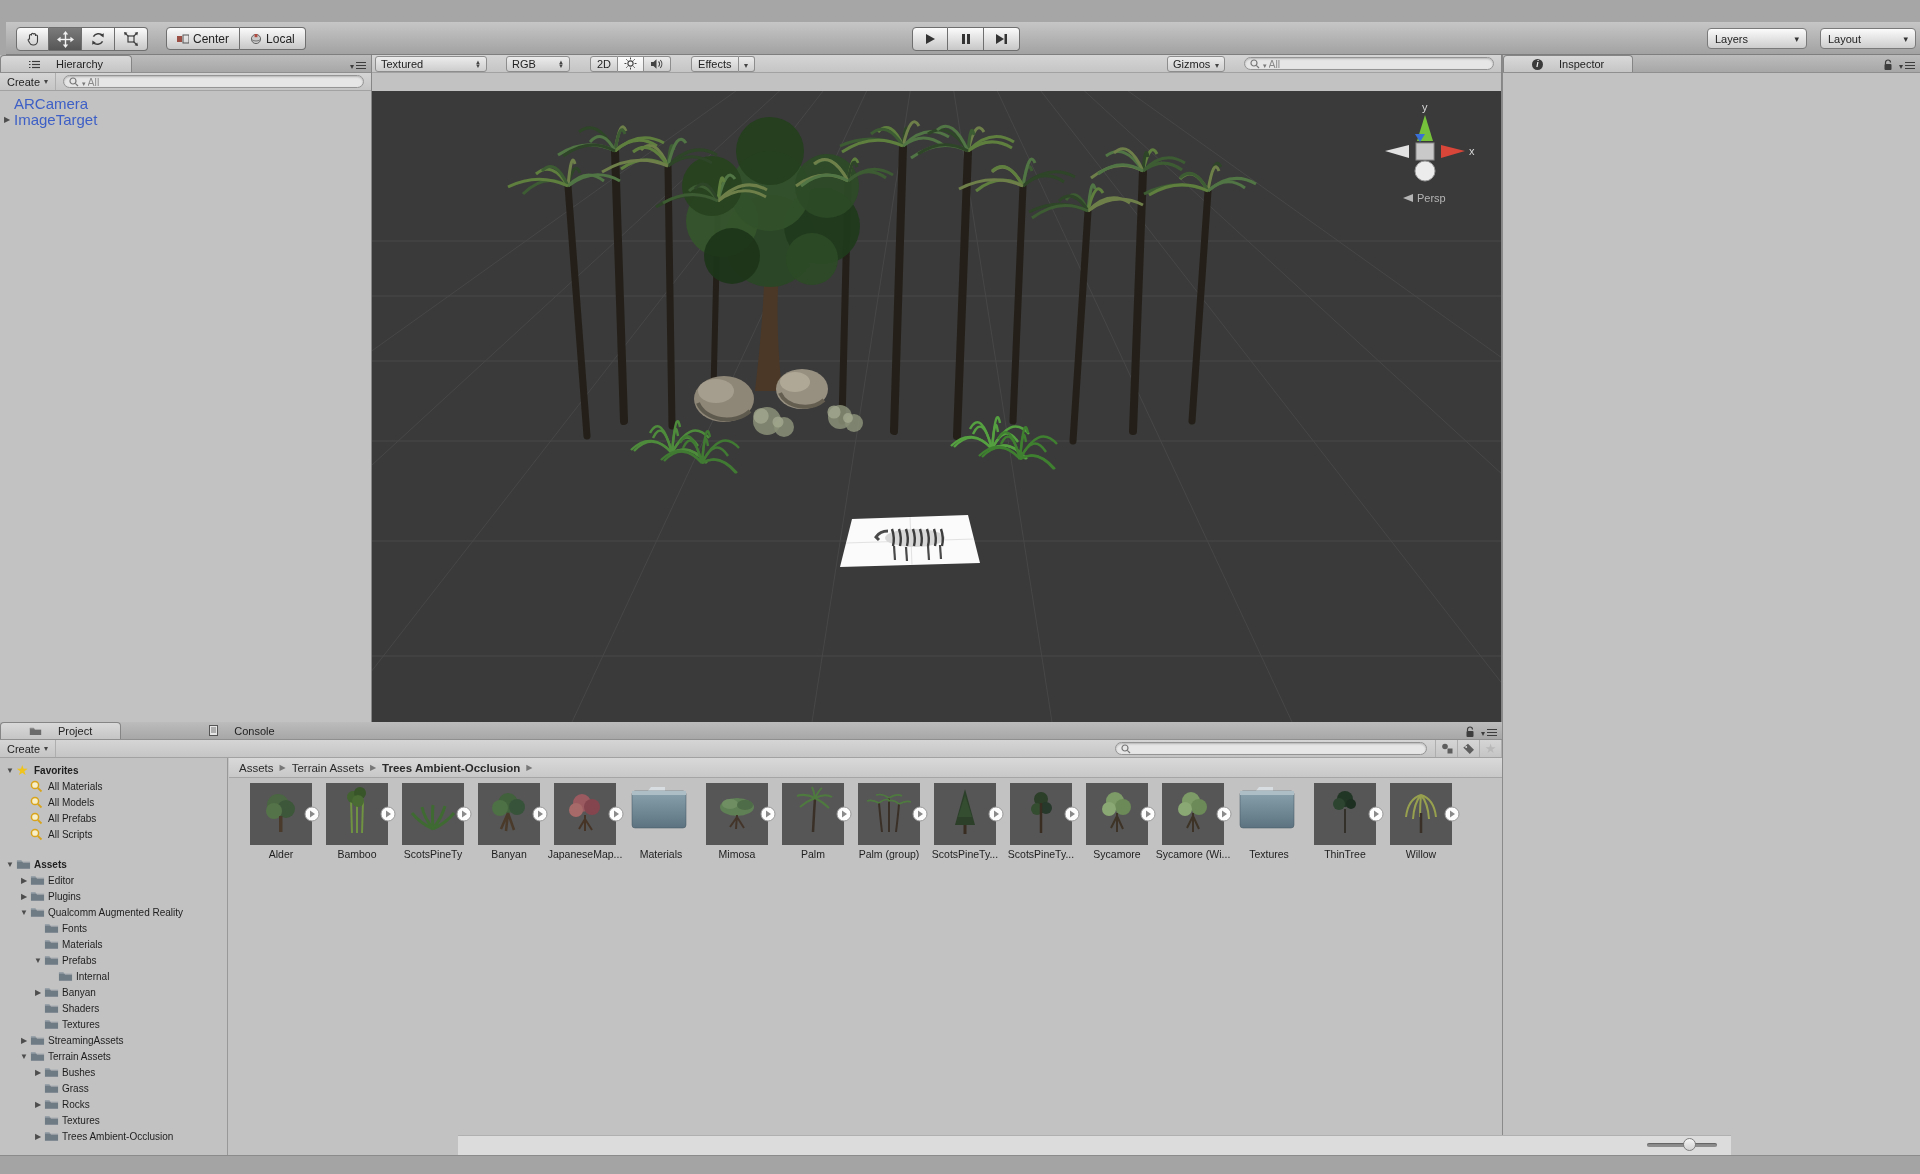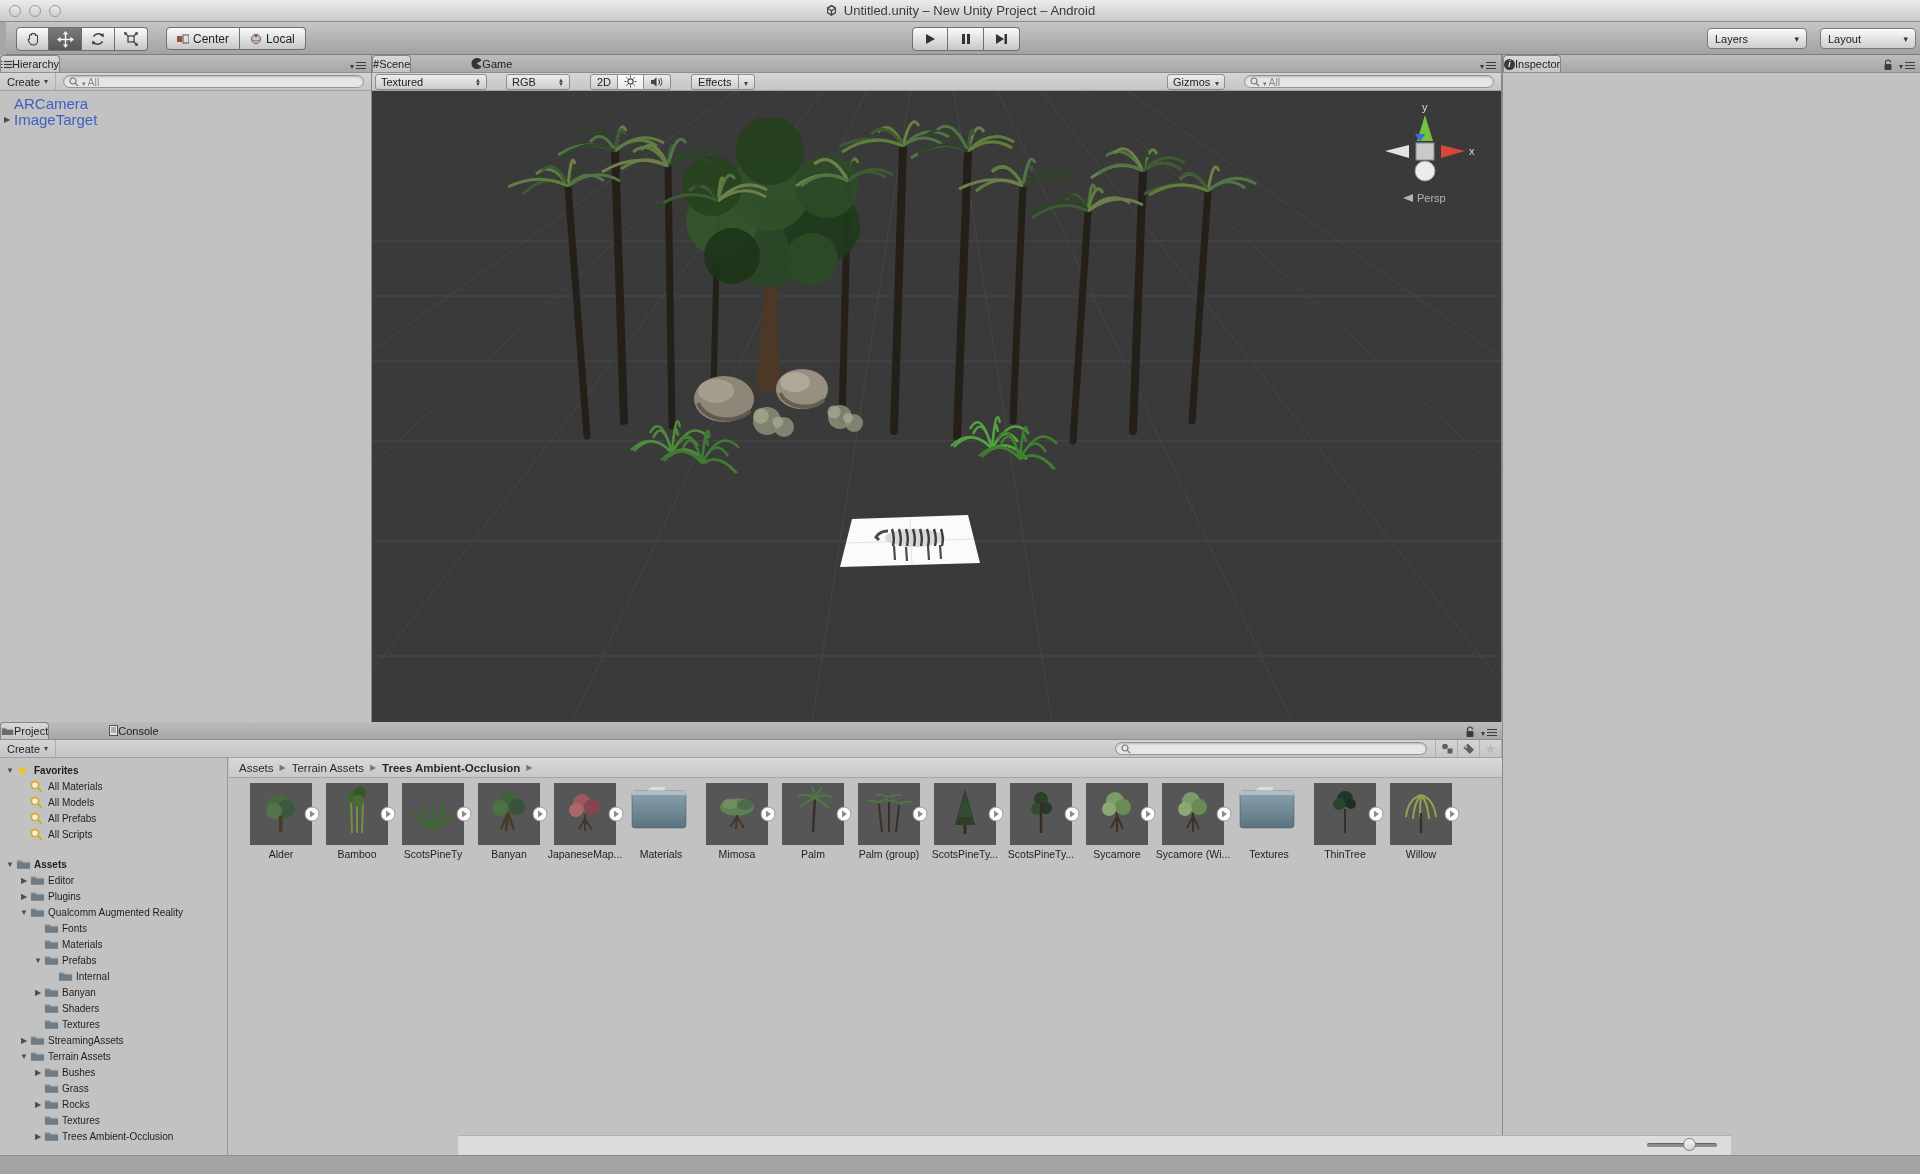--- a/index.html
+++ b/index.html
@@ -36,21 +36,21 @@
   .play-btn:last-child { border-radius:0 4px 4px 0; }
   .dropdown { height:21px; display:inline-flex; align-items:center; justify-content:space-between;
     background:linear-gradient(#fbfbfb,#cdcdcd); border:1px solid #7a7a7a; border-radius:4px;
     padding:0 7px; font-size:11px; color:#222; }
   .dropdown::after { content:"▾"; font-size:9px; color:#333; margin-left:8px; }
 
   
   .panel { position:absolute; background:#c2c2c2; }
   .tabstrip { position:relative; height:18px; background:linear-gradient(#bcbcbc,#a7a7a7);
     border-bottom:1px solid #8f8f8f; display:flex; align-items:flex-end; }
-  .tab { height:17px; display:inline-flex; align-items:center; gap:0; padding:0 0;
+  .tab { height:17px; display:inline-flex; align-items:center; gap:16px; padding:0 28px;
     font-size:11px; color:#222; }
   .tab.active { background:linear-gradient(#d9d9d9,#c5c5c5); border:1px solid #858585; border-bottom:none;
     border-radius:4px 4px 0 0; }
   .panel-menu { position:absolute; right:5px; top:4px; display:flex; align-items:center; gap:2px; color:#3d3d3d; }
   .panel-menu .pm-arrow::after { content:"▾"; font-size:8px; }
   .pm-lines { display:inline-block; width:10px; height:7px;
     background:linear-gradient(#3d3d3d 0 1.4px, transparent 1.4px 2.8px, #3d3d3d 2.8px 4.2px, transparent 4.2px 5.6px, #3d3d3d 5.6px 7px); }
   .toolrow { position:relative; height:18px; background:linear-gradient(#d5d5d5,#c5c5c5);
     border-bottom:1px solid #a2a2a2; display:flex; align-items:center; }
   .create-btn { display:inline-flex; align-items:center; padding:0 7px; height:100%;
@@ -134,33 +134,20 @@
     background:linear-gradient(#f5f5f5,#d2d2d2); border:1px solid #7d7d7d; }
 
   
   #statusbar { position:absolute; left:0; top:1155px; width:1920px; height:19px; background:#a4a4a4; border-top:1px solid #8b8b8b; }
 </style>
 </head>
 <body>
 
 <div id="app">
 
-  <div id="titlebar">
-    <div class="traffic">
-      <span class="tl-circle"></span>
-      <span class="tl-circle"></span>
-      <span class="tl-circle"></span>
-    </div>
-    <div id="window-title">
-      <svg class="unity-glyph" viewBox="0 0 16 16">
-          <path d="M8 1 L13.5 4.2 V11 L8 14.8 L2.5 11 V4.2 Z M8 3 L4.3 5.2 L8 7.4 L11.7 5.2 Z M3.8 6.6 V10 L7.2 12.2 V8.7 Z M12.2 6.6 L8.8 8.7 V12.2 L12.2 10 Z" fill="#3c3c3c"></path>
-        </svg>
-      <span>Untitled.unity – New Unity Project – Android</span>
-    </div>
-  </div>
 
   <div id="toolbar">
     <div class="toolgroup" style="left:10px;">
       <div class="tool-btn">
         <svg width="16" height="16" viewBox="0 0 16 16">
             <path d="M4.5 8 V4.5 a1 1 0 0 1 2 0 V3.2 a1 1 0 0 1 2 0 V3.6 a1 1 0 0 1 2 0 V5 a1 1 0 0 1 2 0 V10 a4 4 0 0 1 -4 4 H8 a4 4 0 0 1 -3.6-2.4 L3.2 9.2 a1 1 0 0 1 1.3-1.2 Z" fill="none" stroke="#3e3e3e" stroke-width="1.1"></path>
           </svg>
       </div>
       <div class="tool-btn active">
         <svg width="17" height="17" viewBox="0 0 17 17">
@@ -286,36 +273,20 @@
           <span class="hlabel">ARCamera</span>
         </div>
         <div class="hitem">
           <span class="tri">▶</span>
           <span class="hlabel">ImageTarget</span>
         </div>
       </div>
   </div>
 
   <div id="scene-panel" class="panel">
-    <div class="tabstrip">
-      <div class="tab active">
-        <span class="scene-hash"></span>
-        <span>Scene</span>
-      </div>
-      <div class="tab" style="margin-left:60px;">
-        <svg width="11" height="11" viewBox="0 0 11 11">
-            <path d="M5.5 5.5 L10.6 2.6 A5.5 5.5 0 1 0 10.6 8.4 Z" fill="#343434"></path>
-          </svg>
-        <span>Game</span>
-      </div>
-      <div class="panel-menu">
-          <span class="pm-arrow"></span>
-          <span class="pm-lines"></span>
-        </div>
-    </div>
     <div class="toolrow" id="scenebar">
       <div class="sbar-dd" style="width:112px;">
         <span>Textured</span>
           <span class="updown">
             <span>▲</span>
             <span>▼</span>
           </span>
       </div>
       <div class="sbar-dd" style="width:64px; margin-left:7px;">
         <span>RGB</span>

